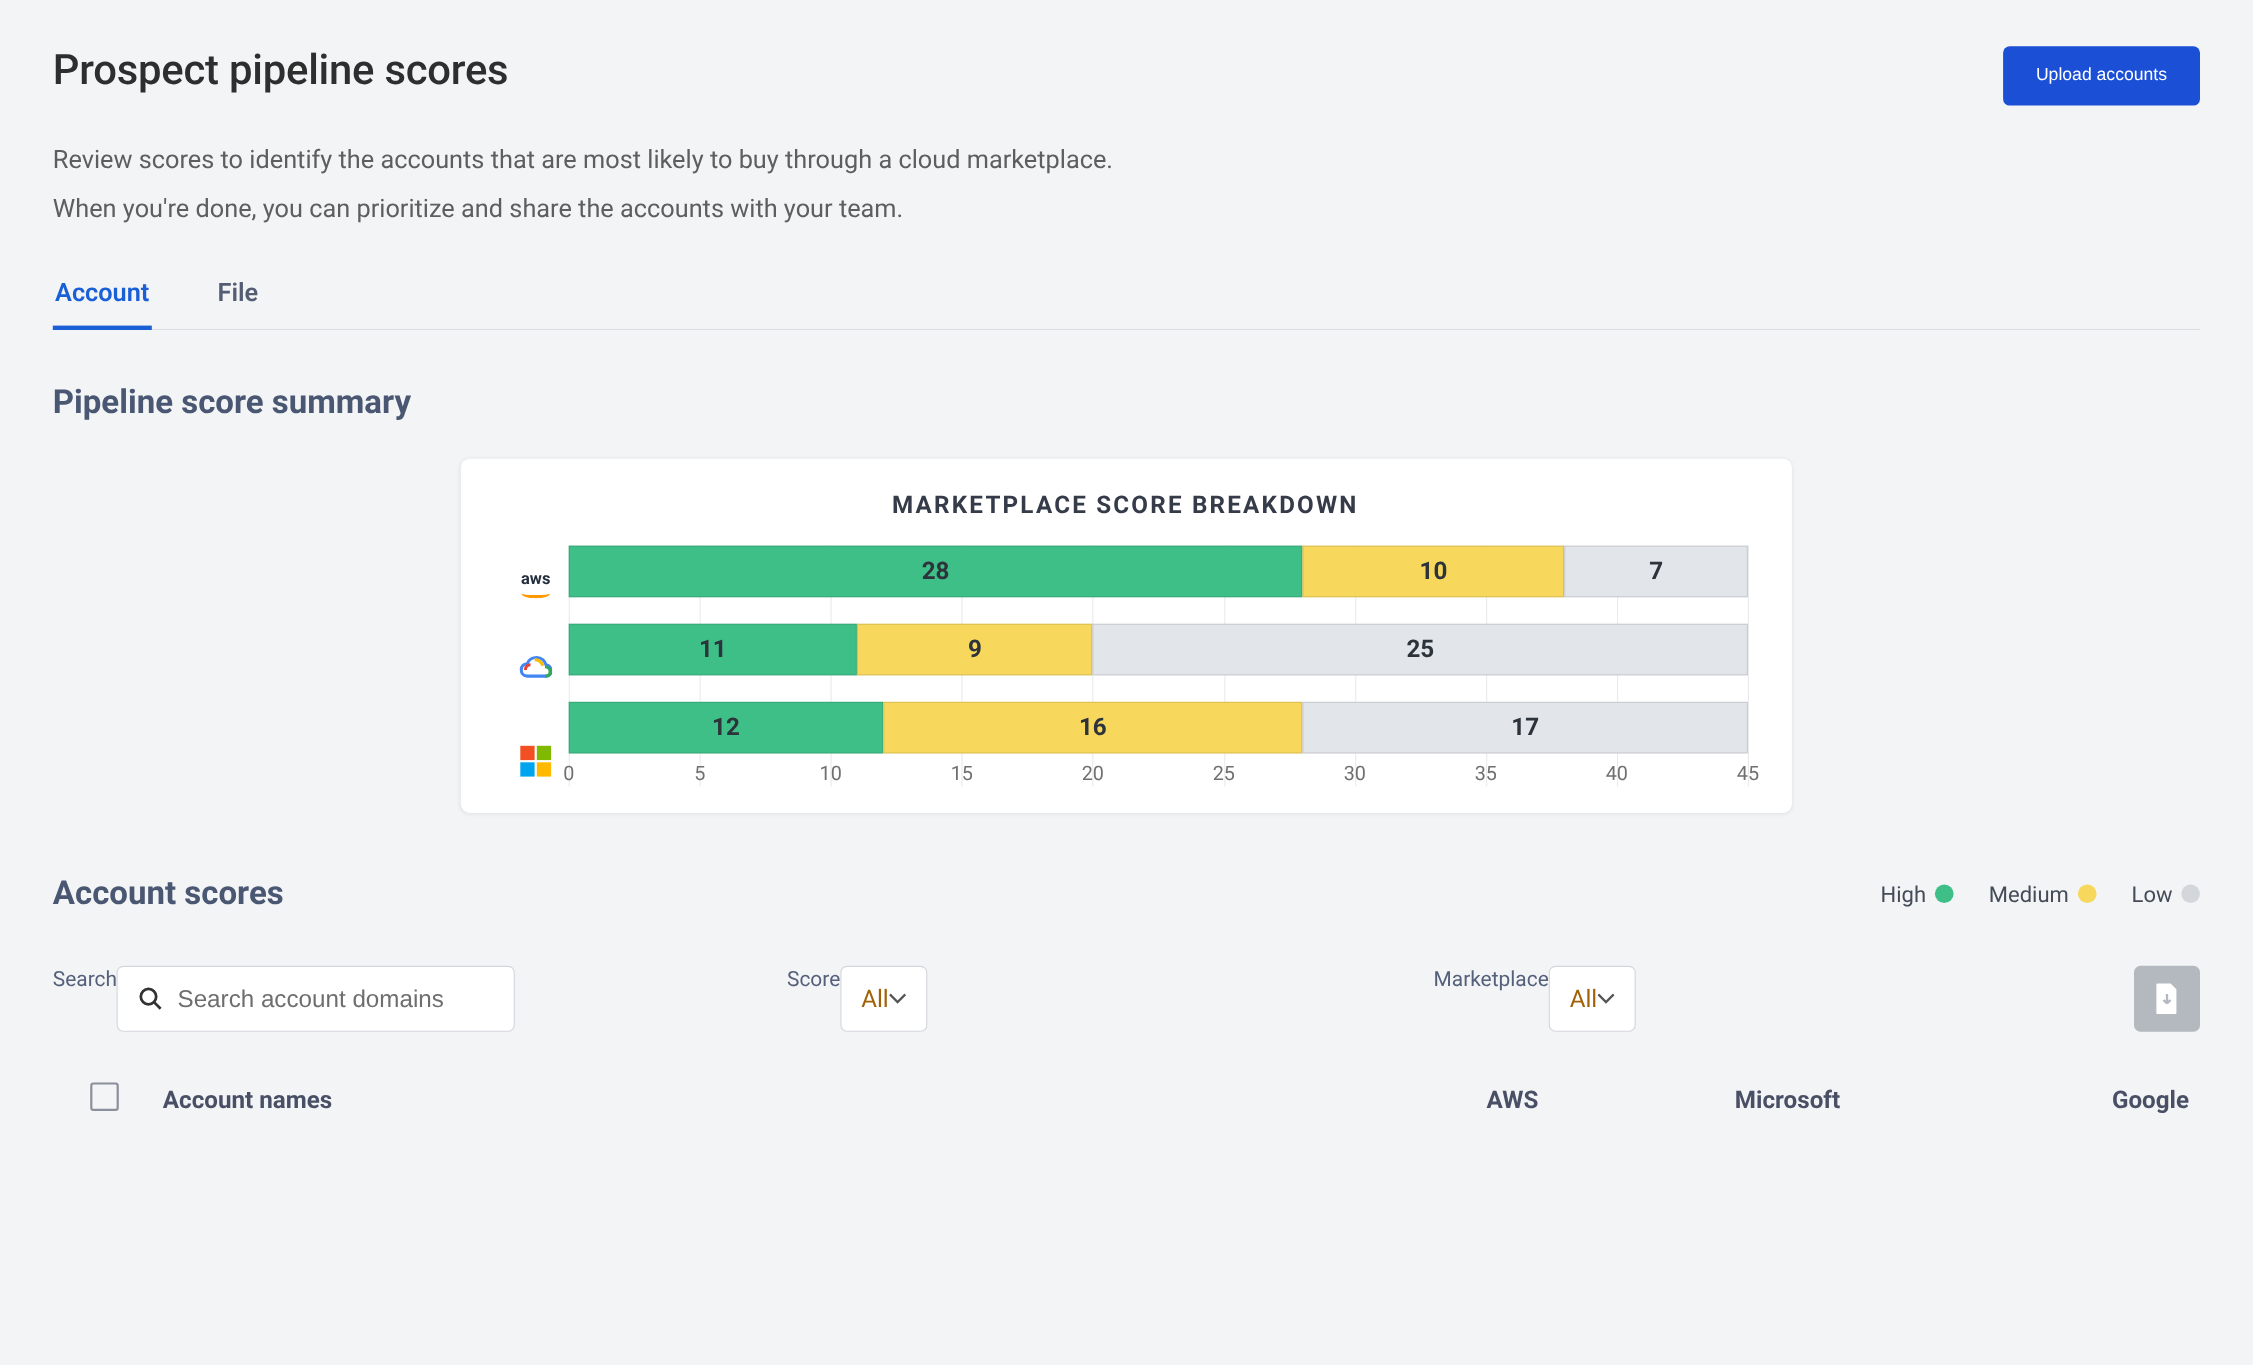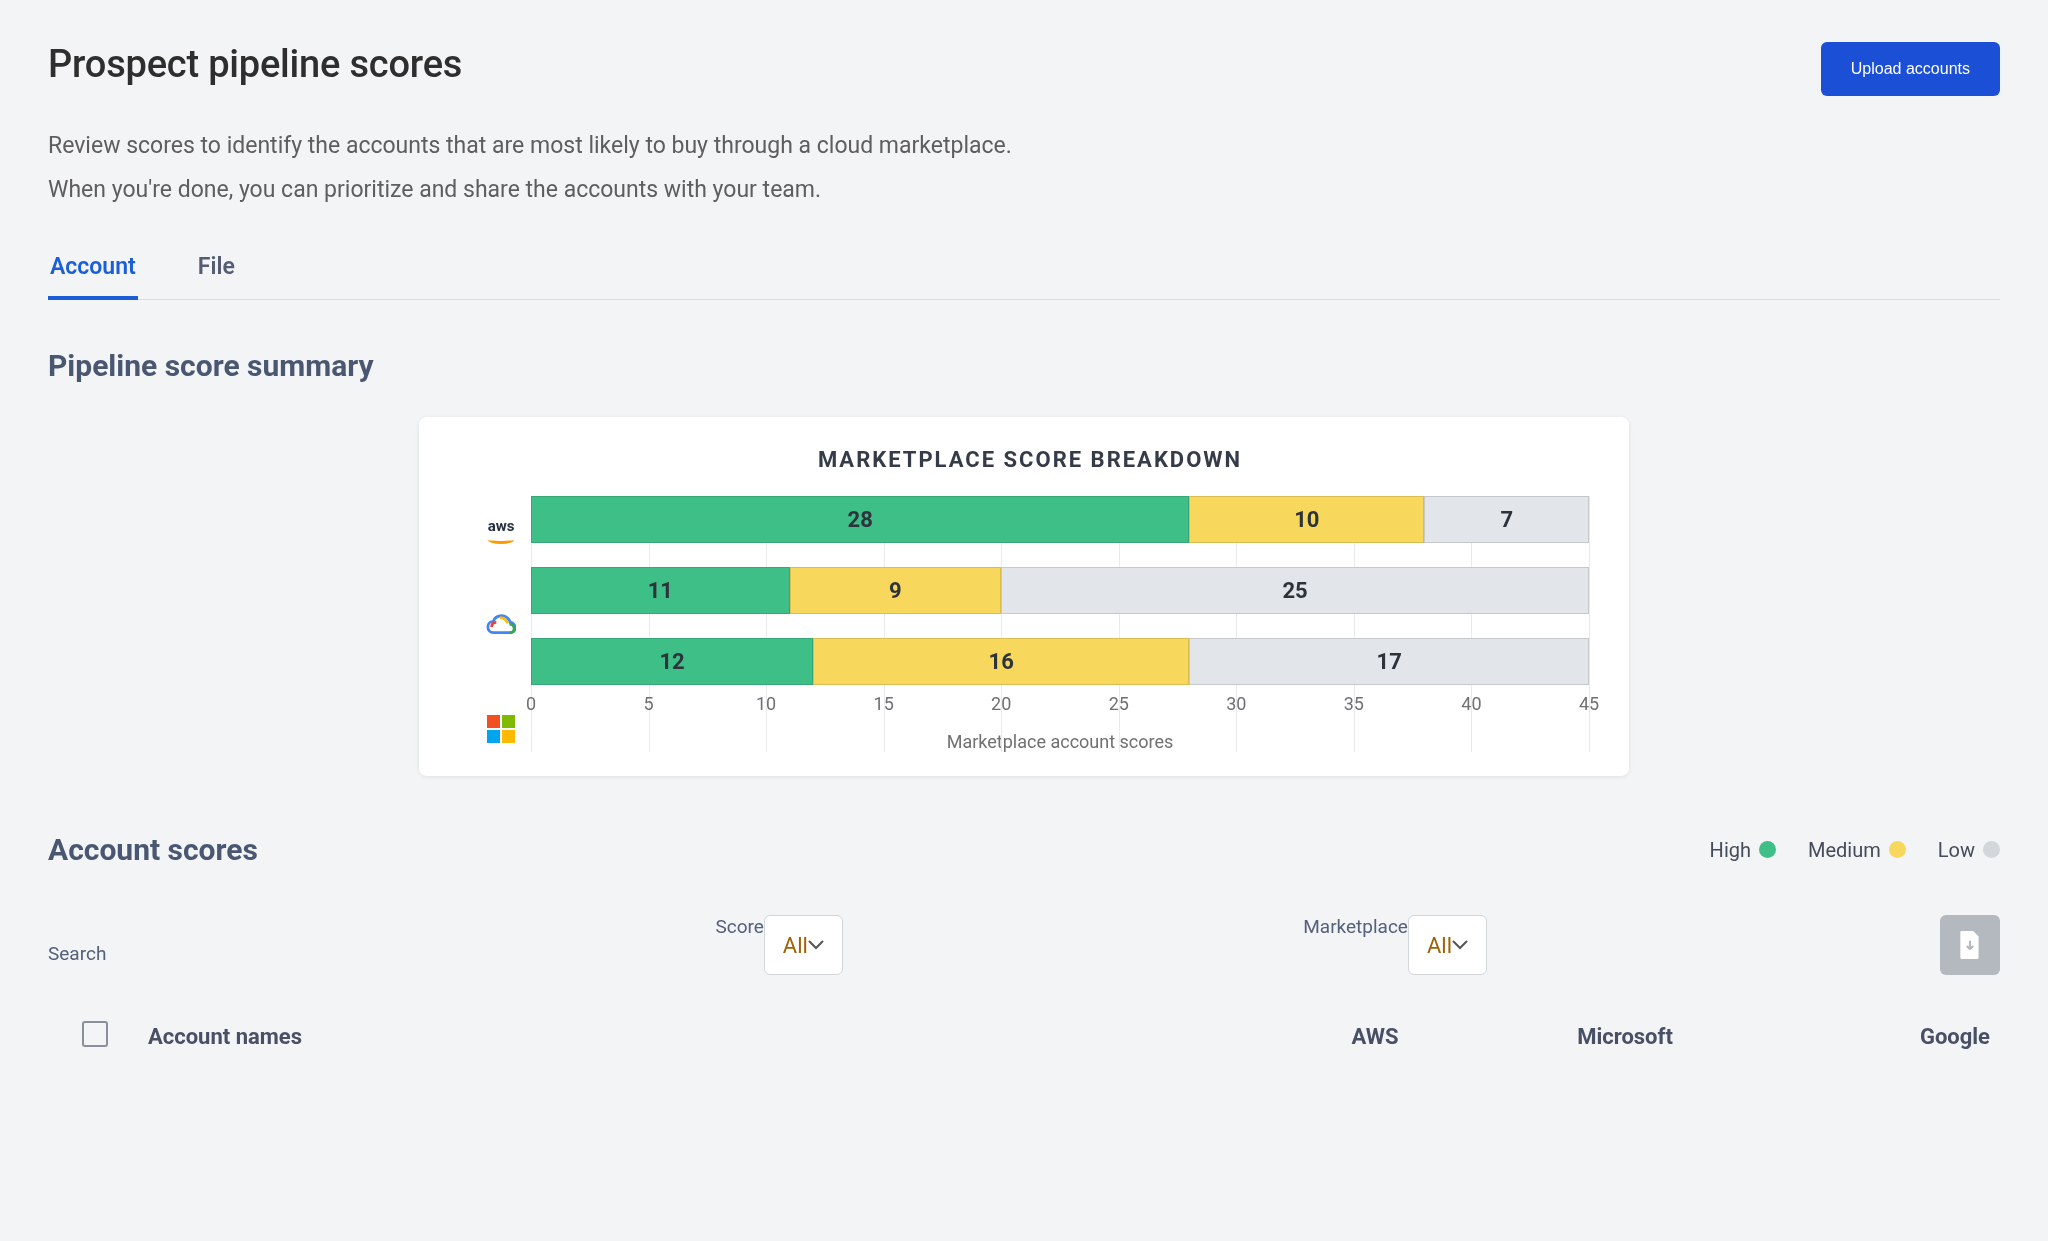--- a/index.html
+++ b/index.html
@@ -36,21 +36,21 @@
 }
 .tab.active { color: #1a5fd6; border-bottom-color: #1a5fd6; }
 .section-title { font-size: 30px; font-weight: 700; color: #4a5772; margin-top: 48px; }
 
 .chart-card {
   background: #fff;
   border-radius: 8px;
   box-shadow: 0 1px 4px rgba(0,0,0,0.08);
   margin: 34px auto 0 auto;
   width: 1210px;
-  padding: 30px 40px 24px 52px;
+  padding: 30px 40px 24px 38px;
 }
 .chart-title {
   text-align: center;
   font-size: 22px;
   font-weight: 700;
   letter-spacing: 2px;
   color: #353b48;
   margin-bottom: 24px;
 }
 .chart-body { display: flex; }
@@ -276,21 +276,20 @@
             <span style="position: absolute; left: 11.1111%; transform: translateX(-50%);">5</span>
             <span style="position: absolute; left: 22.2222%; transform: translateX(-50%);">10</span>
             <span style="position: absolute; left: 33.3333%; transform: translateX(-50%);">15</span>
             <span style="position: absolute; left: 44.4444%; transform: translateX(-50%);">20</span>
             <span style="position: absolute; left: 55.5556%; transform: translateX(-50%);">25</span>
             <span style="position: absolute; left: 66.6667%; transform: translateX(-50%);">30</span>
             <span style="position: absolute; left: 77.7778%; transform: translateX(-50%);">35</span>
             <span style="position: absolute; left: 88.8889%; transform: translateX(-50%);">40</span>
             <span style="position: absolute; left: 100%; transform: translateX(-50%);">45</span>
           </div>
-        <div class="chart-xlabel">Marketplace account scores</div>
       </div>
     </div>
   </div>
 
   <div class="account-scores-row">
     <h2 class="section-title" style="margin-top:0">Account scores</h2>
     <div class="legend">
       <span class="legend-item">
           <span>High</span>
           <span class="dot dot-high"></span>
@@ -302,20 +301,27 @@
       <span class="legend-item">
           <span>Low</span>
           <span class="dot dot-low"></span>
         </span>
     </div>
   </div>
 
   <div class="filters-row">
     <div class="filter-group" style="flex:1.05">
       <label class="filter-label">Search</label>
+      <div class="filter-input">
+        <svg width="24" height="24" viewBox="0 0 24 24" style="margin-right:12px">
+            <circle cx="10" cy="10" r="7" fill="none" stroke="#333" stroke-width="2.5"></circle>
+            <line x1="15" y1="15" x2="21" y2="21" stroke="#333" stroke-width="2.5"></line>
+          </svg>
+        <input type="text" placeholder="Search account domains" style="">
+      </div>
     </div>
     <div class="filter-group" style="flex:0.92">
       <label class="filter-label">Score</label>
       <div class="filter-select">
         <span>All</span>
         <svg width="16" height="10" viewBox="0 0 16 10">
             <path d="M1 1l7 7 7-7" fill="none" stroke="#555" stroke-width="2"></path>
           </svg>
       </div>
     </div>

